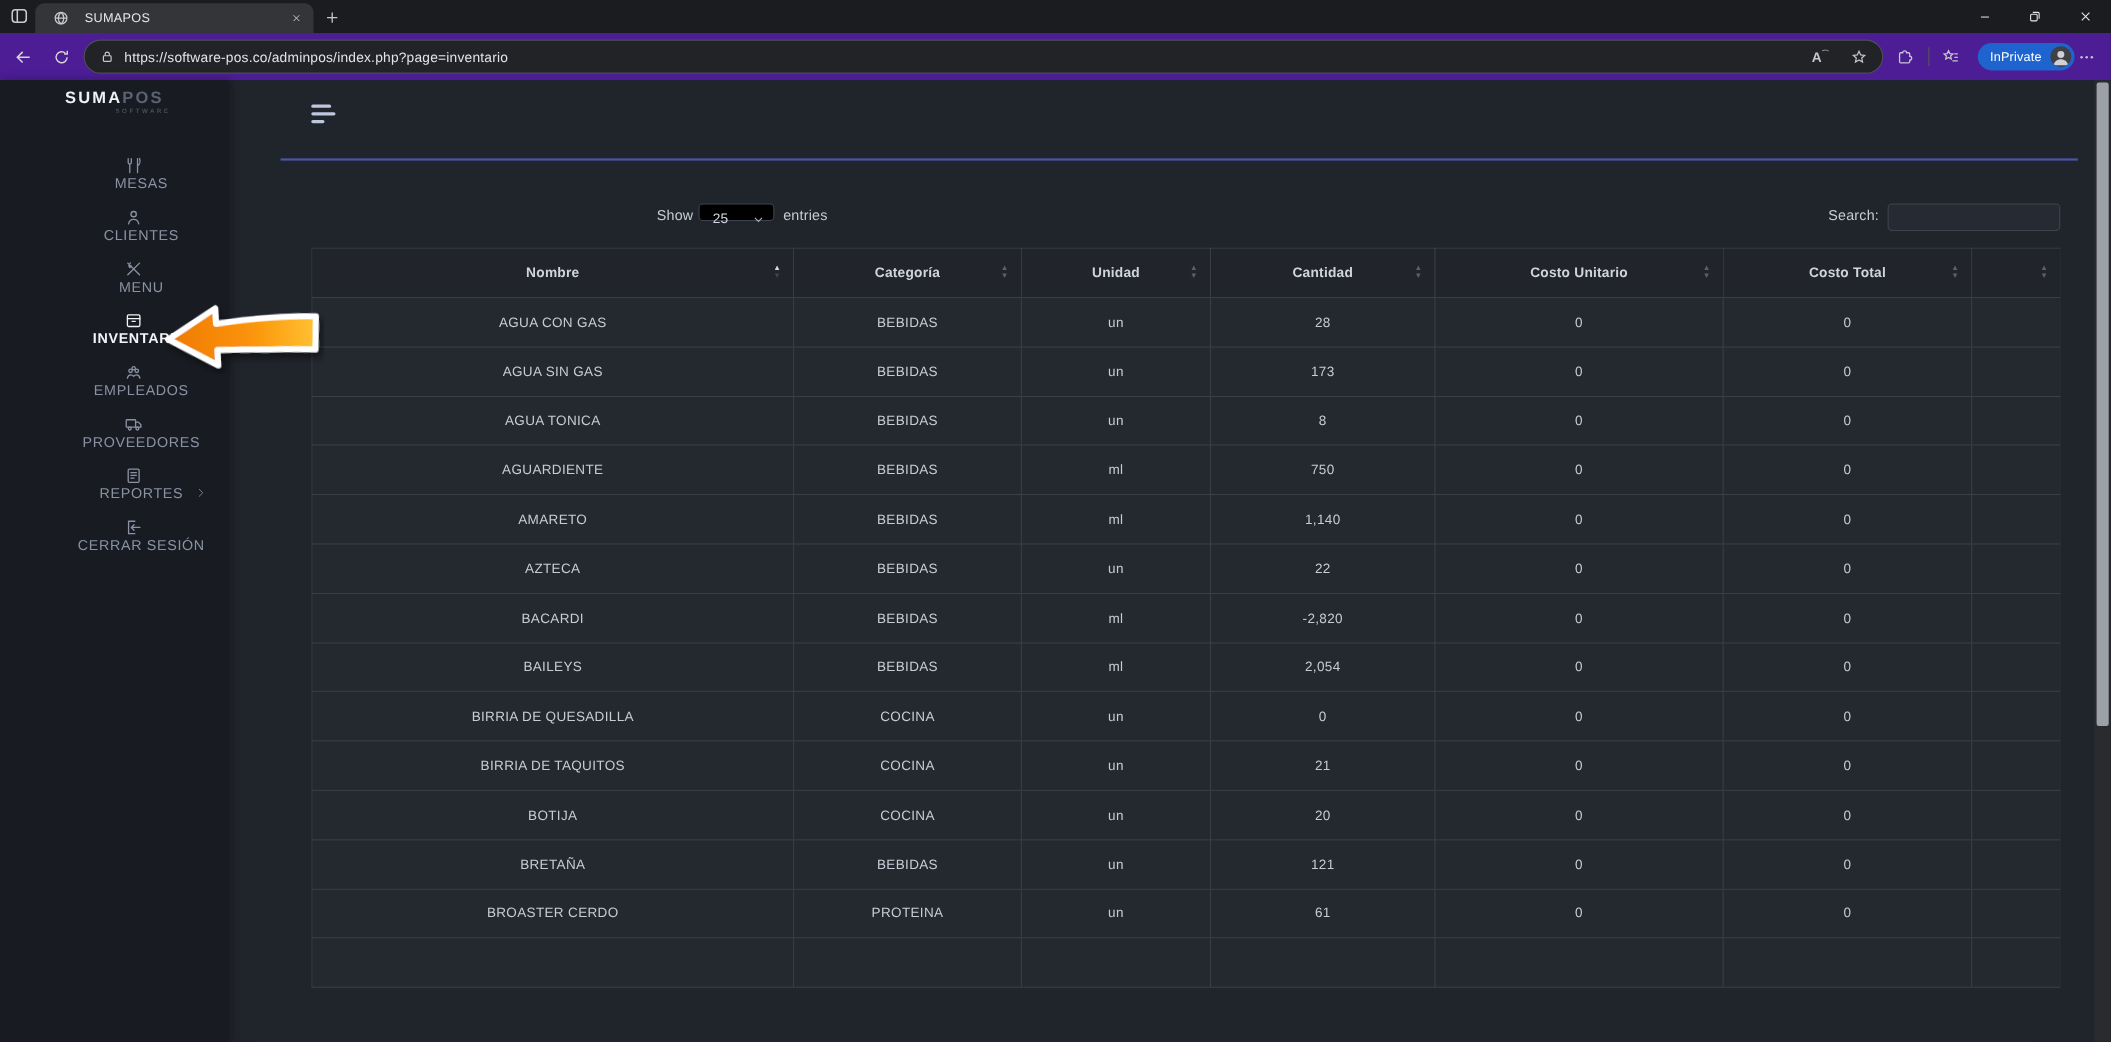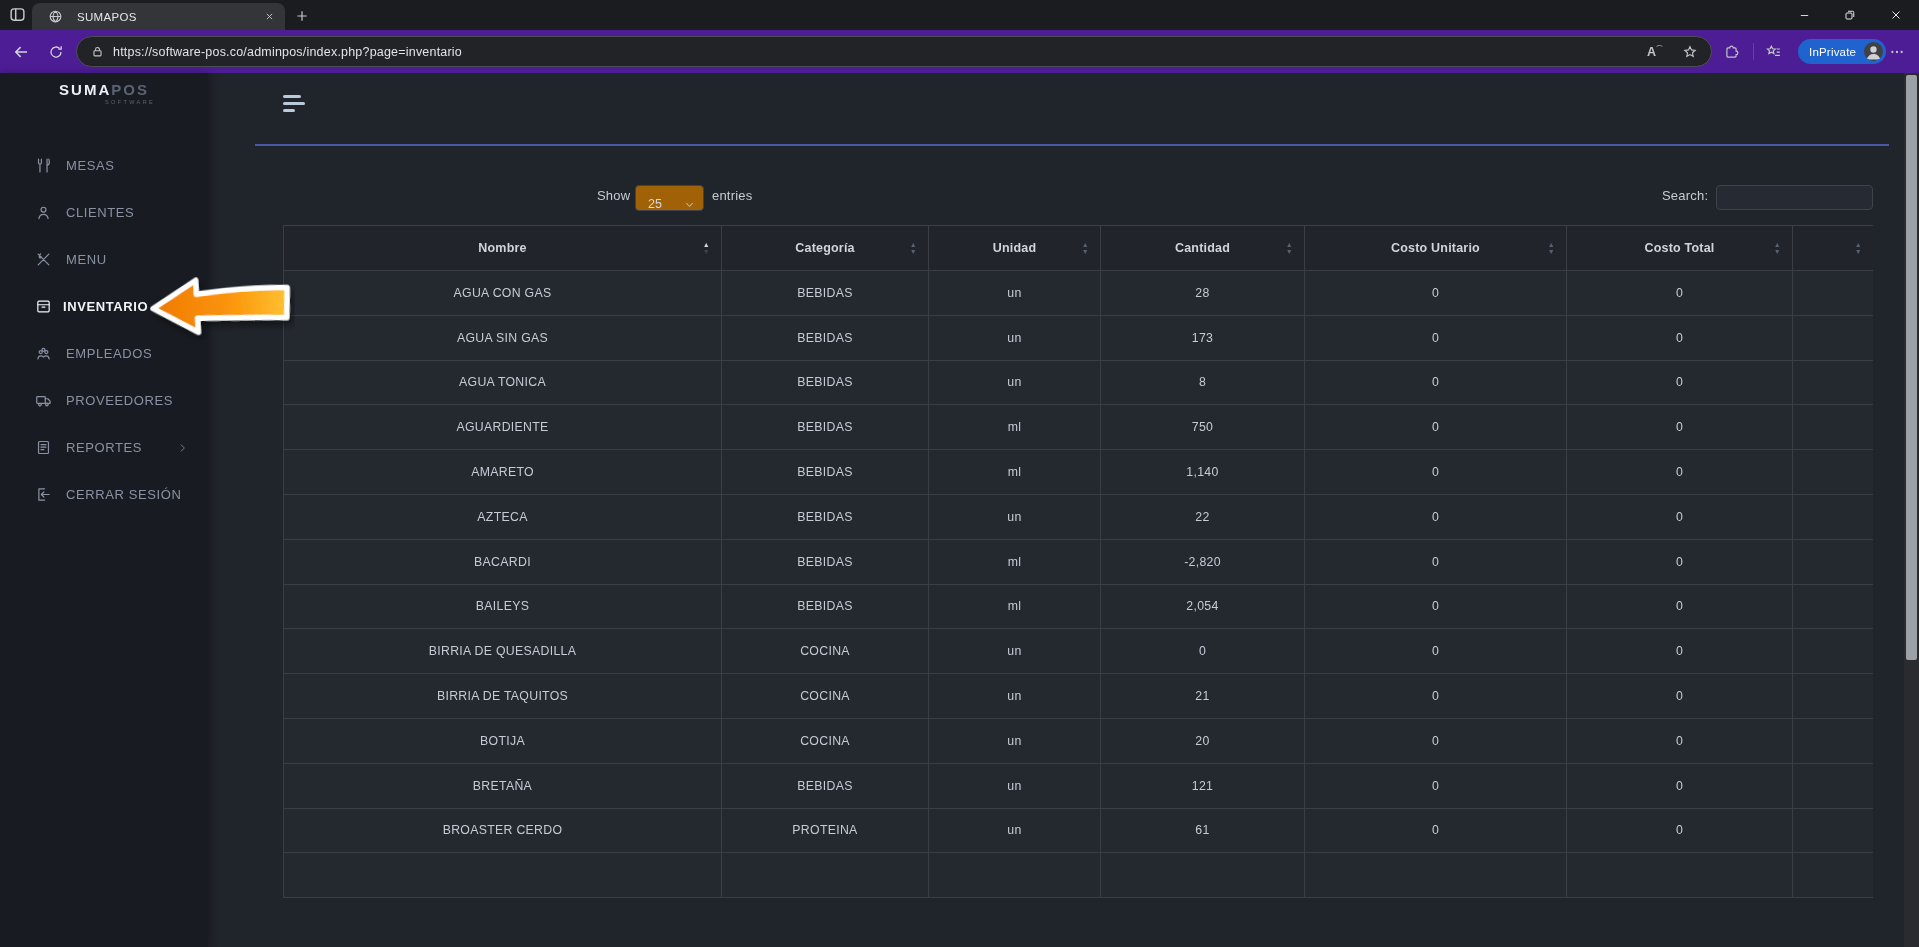--- a/index.html
+++ b/index.html
@@ -35,35 +35,35 @@
   #page{position:absolute;left:0;top:73px;width:1919px;height:874px;background:#20242b;}
 
   
   .sidebar{position:absolute;left:0;top:0;width:208px;height:874px;background:#181c22;box-shadow:2px 0 8px rgba(0,0,0,.28);}
   .logo{position:absolute;left:0;top:8px;width:208px;text-align:center;}
   .logo-line{font-size:15px;font-weight:800;letter-spacing:2px;}
   .logo-primary{color:#eef1f5;}
   .logo-secondary{color:#5b6272;}
   .logo-sub{font-size:5.5px;letter-spacing:2.4px;color:#5b6272;margin-top:1px;padding-left:52px;}
   #sidebar-nav{position:absolute;left:0;top:69px;width:208px;}
-  .nav-item{position:relative;height:47px;display:flex;align-items:center;padding-left:35px;color:#8a91a3;cursor:pointer;}
+  .nav-item{position:relative;height:47px;display:flex;align-items:center;padding-left:35px;color:#8a91a3;cursor:pointer;flex-direction:column;}
   .nav-item.active{color:#f2f4f8;}
   .nav-icon{display:flex;flex:0 0 auto;}
   .nav-label{font-size:13px;letter-spacing:.6px;margin-left:14px;white-space:nowrap;}
   .nav-item.active .nav-label{font-weight:600;margin-left:11px;}
   .nav-chevron{position:absolute;right:20px;top:50%;transform:translateY(-50%);display:flex;}
 
   
   .hamburger{position:absolute;left:283px;top:22px;}
   .hamburger div{height:2.5px;background:#bcc8de;border-radius:2px;margin-bottom:4.5px;}
   .hb1{width:18px;} .hb2{width:22px;} .hb3{width:12px;}
   .card{position:absolute;left:255px;top:71px;width:1634px;height:803px;border-top:2px solid #4a57a8;}
 
   .ctl-label{position:absolute;font-size:13px;color:#c6ccd5;letter-spacing:.2px;}
-  .entries-select{position:absolute;left:635px;top:112px;width:69px;height:26px;background:#a16207;border:1px solid #3e434c;border-radius:4px;display:flex;align-items:center;padding:12px 8px 0 12px;cursor:pointer;}
+  .entries-select{position:absolute;left:635px;top:112px;width:69px;height:16px;background:#000000;border:1px solid #3e434c;border-radius:4px;display:flex;align-items:center;padding:12px 8px 0 12px;cursor:pointer;}
   .entries-select span{font-size:12.5px;color:#d6dae0;flex:1;}
   .entries-select .sel-chev{color:#aeb4bf;display:flex;flex:0 0 auto;}
   .search-input{position:absolute;left:1716px;top:112px;width:157px;height:25px;background:#262a32;border:1px solid #3e434c;border-radius:4px;color:#d6dae0;font-size:12.5px;padding:0 8px;outline:none;font-family:"Liberation Sans",sans-serif;}
 
   
   .table-wrap{position:absolute;left:283px;top:152px;width:1590px;height:722px;overflow:hidden;}
   table{border-collapse:collapse;table-layout:fixed;width:1590px;}
   th{height:45px;background:#21252b;border:1px solid #3a3f47;font-size:12.5px;font-weight:bold;color:#d0d5dd;position:relative;text-align:center;letter-spacing:.2px;}
   td{height:44.8px;background:#24282f;border:1px solid #3a3f47;font-size:12.3px;color:#c6ccd6;text-align:center;letter-spacing:.3px;}
   .sort{position:absolute;right:11px;top:50%;transform:translateY(-50%);display:flex;flex-direction:column;font-size:7px;line-height:6.5px;color:#596070;}

